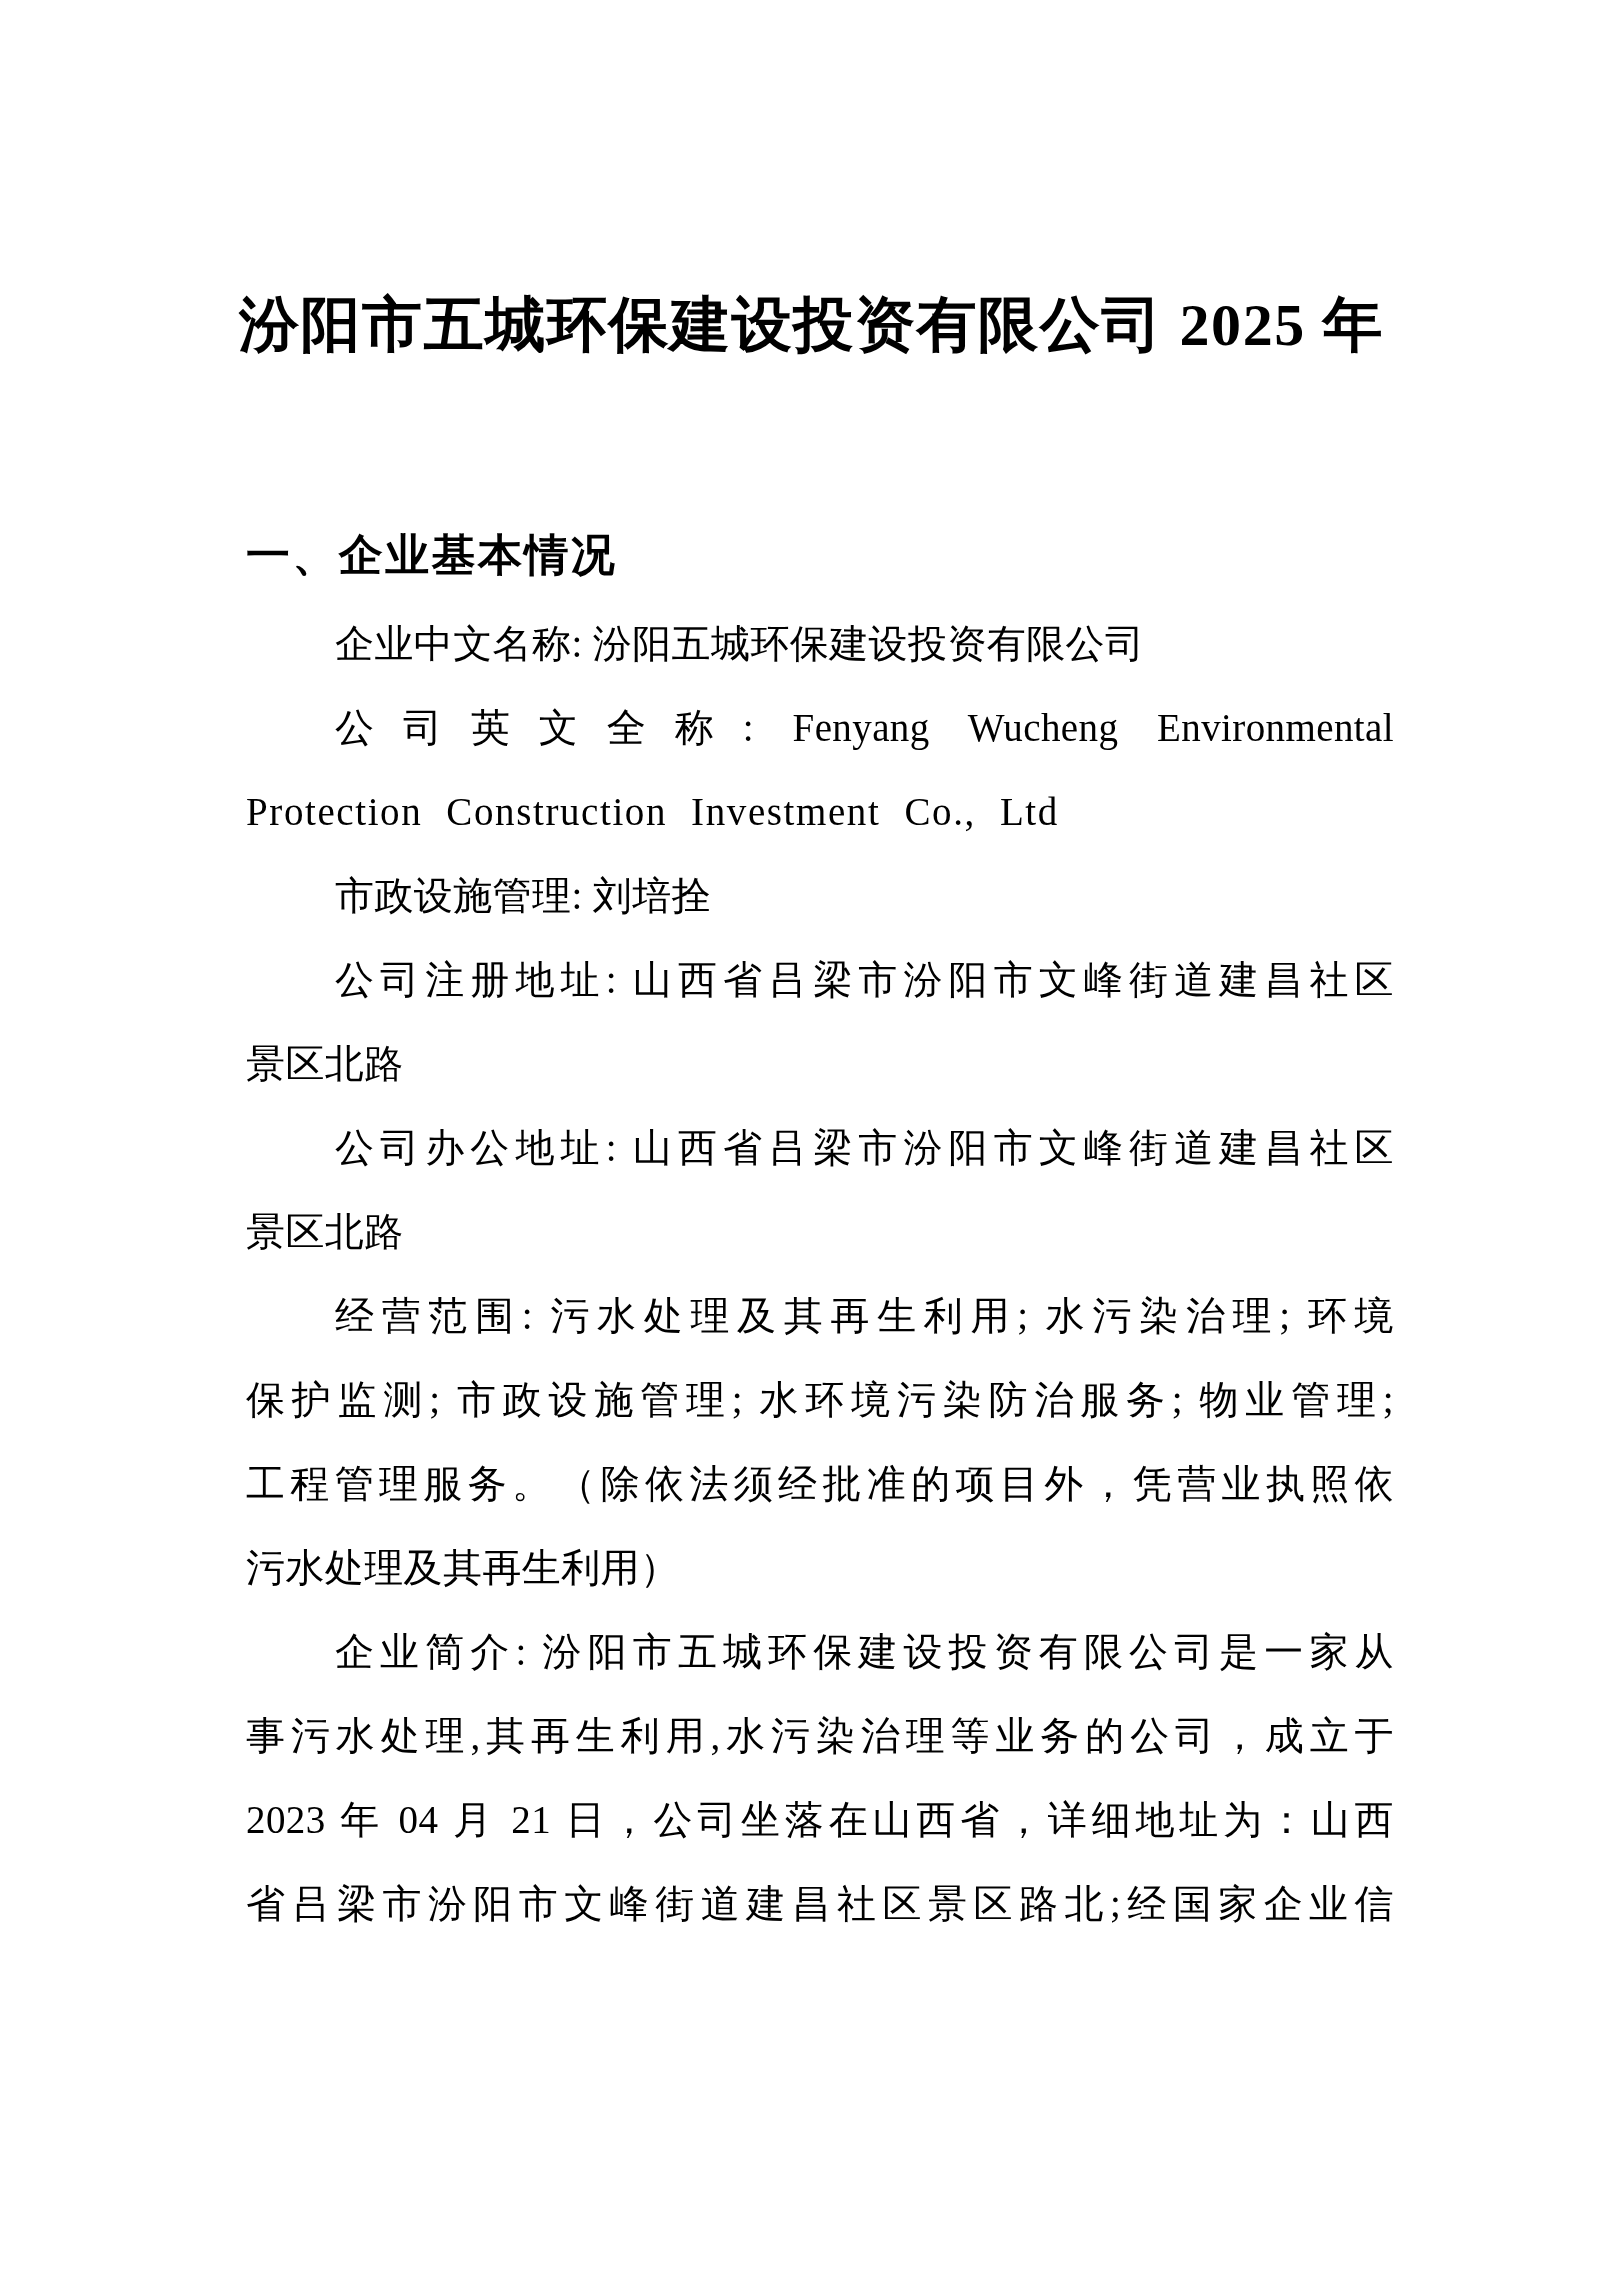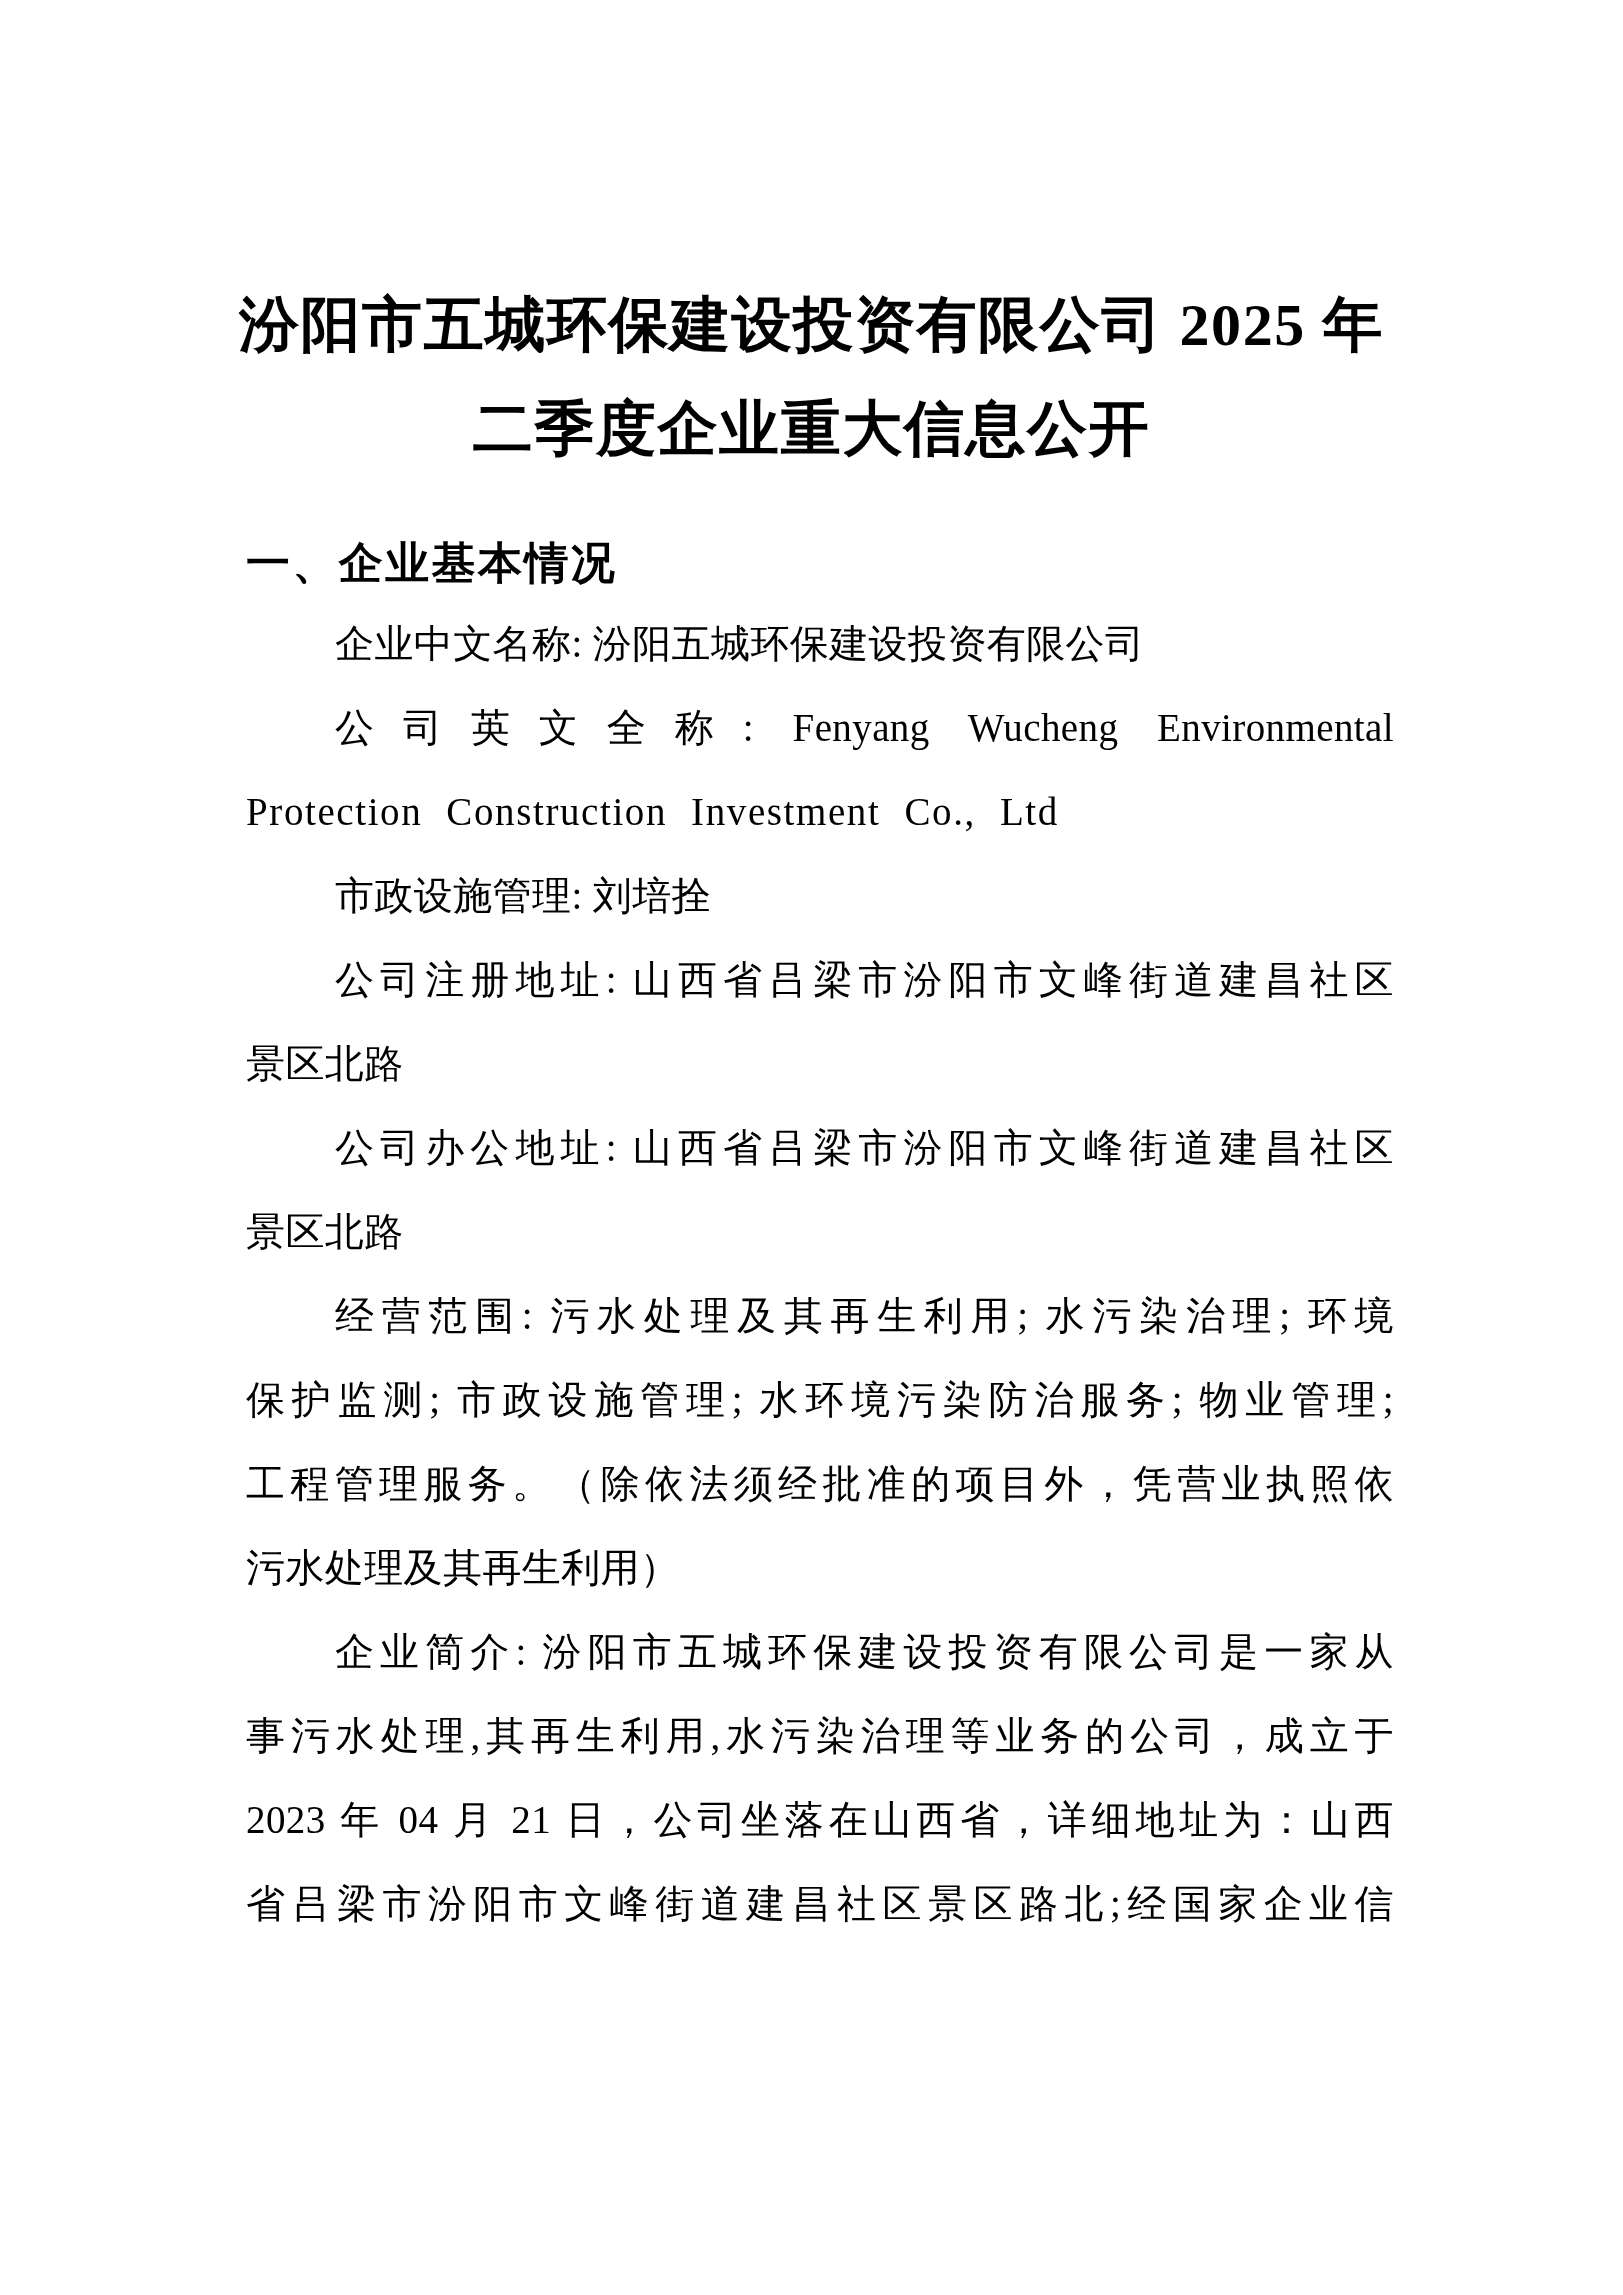--- a/index.html
+++ b/index.html
@@ -28,21 +28,20 @@
   .heading {
     position: absolute;
     top: 526px;
     left: 246px;
     font-family: "Liberation Sans", "DejaVu Sans", sans-serif;
     font-weight: 700;
     font-size: 44px;
     line-height: 57px;
     letter-spacing: 2.4px;
     white-space: nowrap;
-    margin-top: 8px;
   }
   .bodytext {
     position: absolute;
     top: 602px;
     left: 246px;
     width: 1148px;
     font-family: "Liberation Serif", "DejaVu Serif", serif;
     font-size: 39px;
     line-height: 84px;
     letter-spacing: 0.4px;
@@ -64,21 +63,20 @@
     word-spacing: 12.7px;
     letter-spacing: 1.6px;
   }
 </style>
 </head>
 <body>
 
 <div class="page">
   <div class="title">
     <div>汾阳市五城环保建设投资有限公司 2025 年</div>
-    <div>二季度企业重大信息公开</div>
   </div>
   <div class="heading">一、企业基本情况</div>
   <div class="bodytext" id="body-lines">
       <div class="line indent">企业中文名称: 汾阳五城环保建设投资有限公司</div>
       <div class="line indent stretch">公司英文全称: Fenyang Wucheng Environmental</div>
       <div class="line widewords">Protection Construction Investment Co., Ltd</div>
       <div class="line indent">市政设施管理: 刘培拴</div>
       <div class="line indent stretch">公司注册地址: 山西省吕梁市汾阳市文峰街道建昌社区</div>
       <div class="line">景区北路</div>
       <div class="line indent stretch">公司办公地址: 山西省吕梁市汾阳市文峰街道建昌社区</div>

